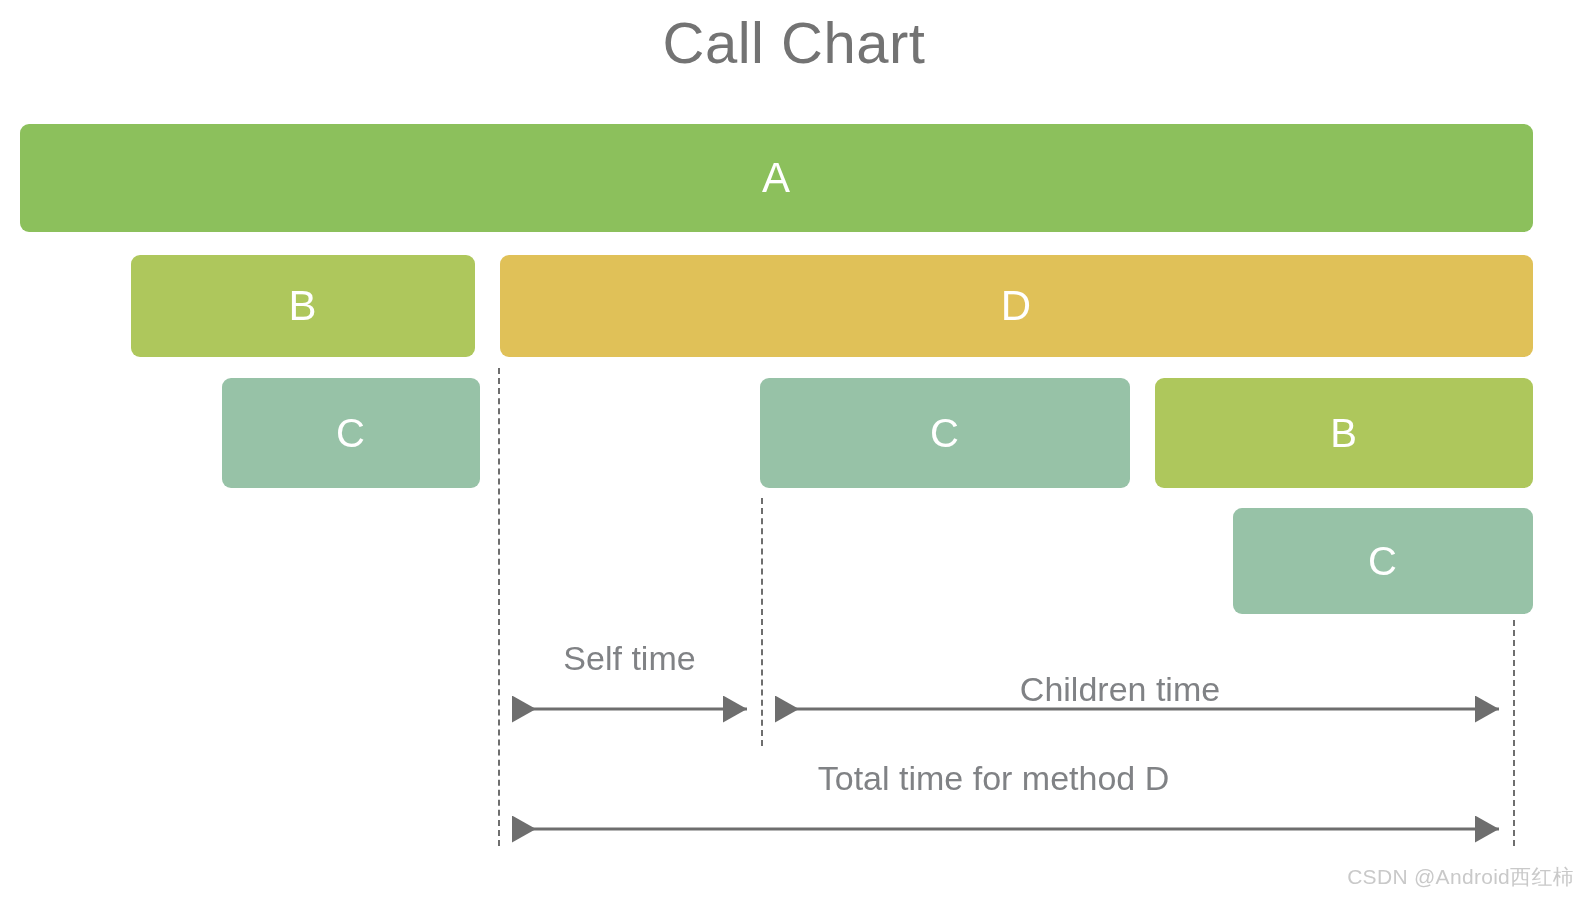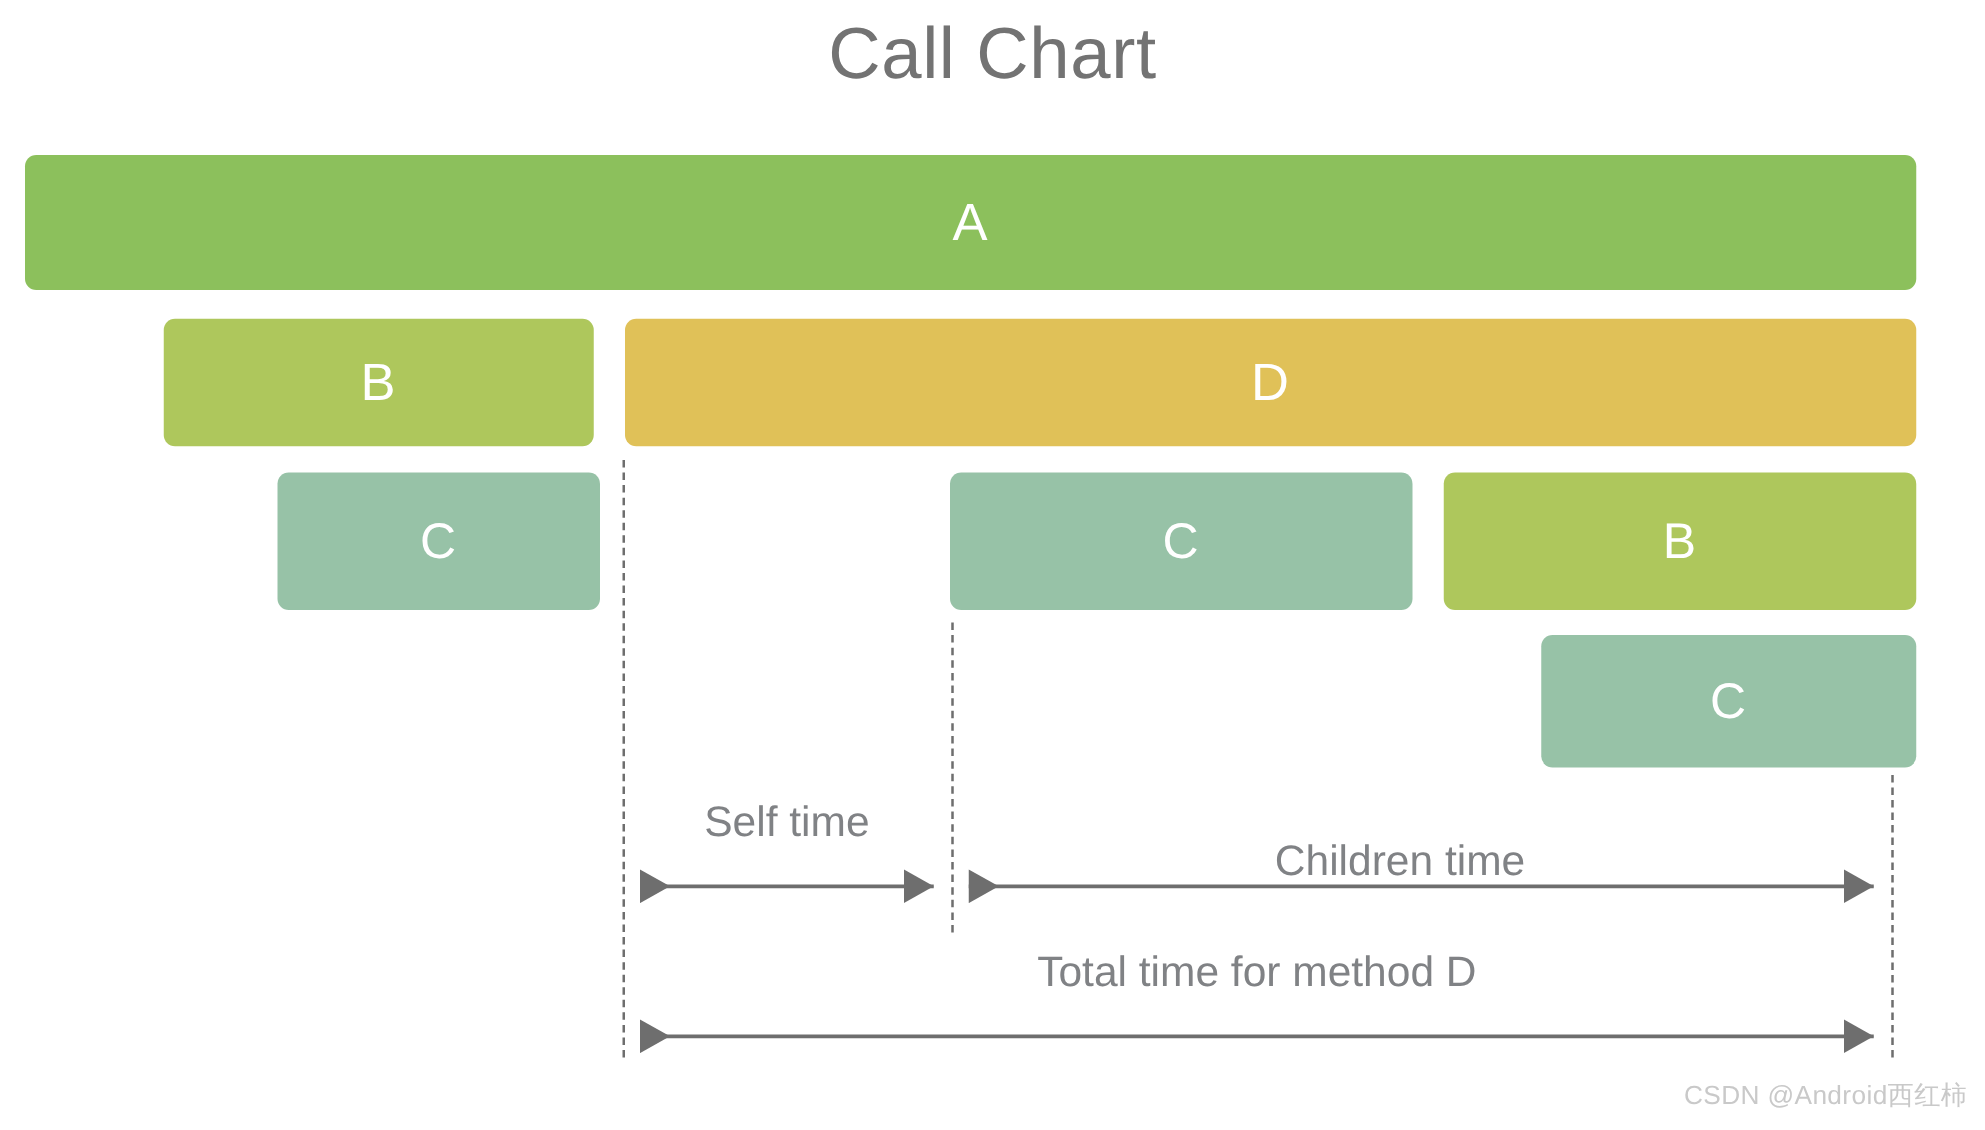--- a/index.html
+++ b/index.html
@@ -147,21 +147,21 @@
       <marker id="arrL2" markerWidth="9" markerHeight="9" refX="8" refY="4.5" orient="auto-start-reverse" markerUnits="strokeWidth">
         <path d="M8,0 L0,4.5 L8,9 z" fill="#6e6e6e"></path>
       </marker>
       <marker id="arrR2" markerWidth="9" markerHeight="9" refX="8" refY="4.5" orient="auto" markerUnits="strokeWidth">
         <path d="M0,0 L8,4.5 L0,9 z" fill="#6e6e6e"></path>
       </marker>
     </defs>
     <line x1="14" y1="15" x2="738" y2="15" stroke="#6e6e6e" stroke-width="3" marker-start="url(#arrL2)" marker-end="url(#arrR2)"></line>
   </svg>
 
-  <div class="annot-label" style="left:498px; top:756px; width:1015px;">Total time for method D</div>
+  <div class="annot-label" style="left:486px; top:756px; width:1015px;">Total time for method D</div>
   <svg class="arrow-svg" style="left:498px; top:814px;" width="1015" height="30" viewBox="0 0 1015 30">
     <defs>
       <marker id="arrL3" markerWidth="9" markerHeight="9" refX="8" refY="4.5" orient="auto-start-reverse" markerUnits="strokeWidth">
         <path d="M8,0 L0,4.5 L8,9 z" fill="#6e6e6e"></path>
       </marker>
       <marker id="arrR3" markerWidth="9" markerHeight="9" refX="8" refY="4.5" orient="auto" markerUnits="strokeWidth">
         <path d="M0,0 L8,4.5 L0,9 z" fill="#6e6e6e"></path>
       </marker>
     </defs>
     <line x1="14" y1="15" x2="1001" y2="15" stroke="#6e6e6e" stroke-width="3" marker-start="url(#arrL3)" marker-end="url(#arrR3)"></line>

